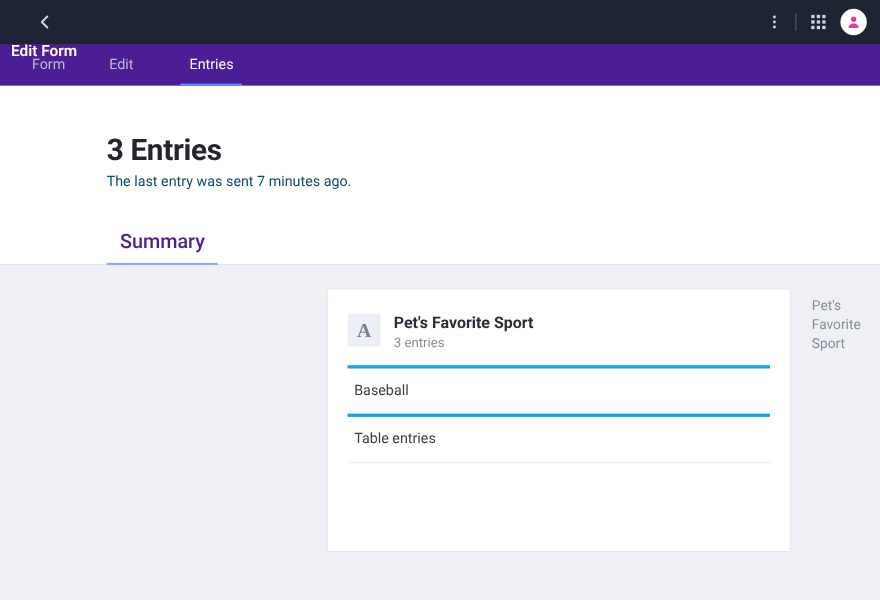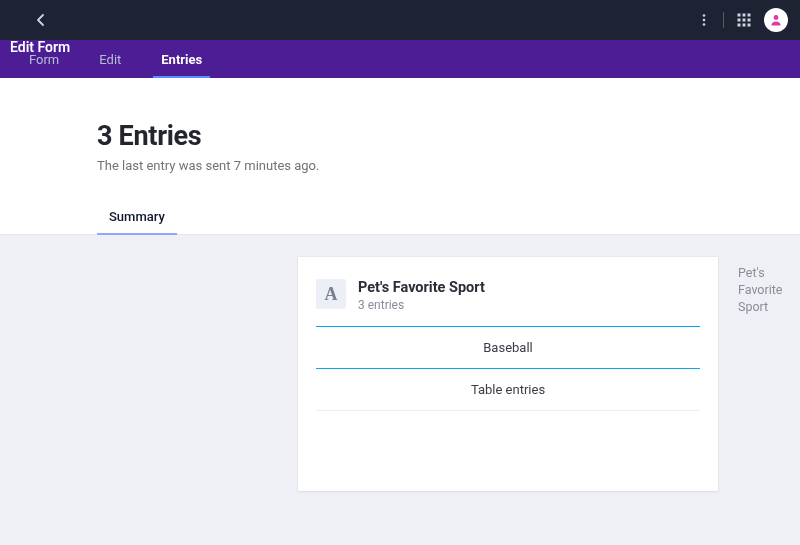--- a/index.html
+++ b/index.html
@@ -43,36 +43,36 @@
   .nav-item {
     color: #b8bfd4;
     font-size: 13px;
     display: flex;
     align-items: center;
     padding: 0 8px;
     margin-right: 24px;
     cursor: pointer;
     position: relative;
   }
-  .nav-item.active { color: #fff; font-weight: 700; }
+  .nav-item.active { color: #fff; font-weight: 400; margin-left: 11px; }
   .nav-item.active::after {
     content: ""; position: absolute; left: 0; right: 0; bottom: 0;
     height: 2px; background: #5a8cff;
   }
   .header-area {
     background: #fff;
     padding: 42px 0 0 0;
     border-bottom: 1px solid #e3e6ee;
   }
   .header-inner { padding: 0 0 0 97px; }
   .heading { font-size: 27px; font-weight: 700; color: #23252e; letter-spacing: -0.3px;}
-  .subhead { font-size: 13px; color: #737373; margin-top: 6px; }
+  .subhead { font-size: 13px; color: #0c4a6e; margin-top: 6px; }
   .subtabs { display: flex; margin-top: 36px; padding-left: 97px; gap: 24px; }
   .subtab {
-    font-size: 13px; color: #0f172a; font-weight: 500;
+    font-size: 18px; color: #4c1d95; font-weight: 500;
     padding: 0 12px 10px 12px; cursor: pointer; position: relative;
   }
   .subtab.active::after {
     content:""; position:absolute; left:0; right:0; bottom:-1px; height:2px;
     background:#8ea8ff;
   }
   .content-area {
     display: flex; align-items: flex-start; gap: 20px;
     padding: 22px 0 0 0;
   }
@@ -86,23 +86,23 @@
   .card-head { display: flex; align-items: flex-start; gap: 12px; padding: 0 0 14px 0;}
   .fieldtype {
     width: 30px; height: 30px; background: #eceff6; color: #7a7f90;
     display:flex; align-items:center; justify-content:center;
     font-size: 18px; font-weight: 600; border-radius: 2px;
     font-family: Georgia, 'Times New Roman', serif;
   }
   .card-title { font-size: 14.5px; font-weight: 700; color: #2b2d36; }
   .card-sub { font-size: 12px; color: #8a8d98; margin-top: 2px;}
   .entry-row {
-    border-top: 1px solid #0ea5e9;
+    border-top: 3px solid #0ea5e9;
     padding: 13px 6px;
-    font-size: 13px; color: #3a3d47; text-align: center;
+    font-size: 13px; color: #3a3d47;
   }
   .entry-row:last-child { border-bottom: 1px solid #ebedf3; }
   .side-label {
     font-size: 12.5px; color: #8a8d98; line-height: 1.35;
     width: 56px;
     padding-top: 8px;
     cursor: pointer;
   }
 </style>
 </head>

